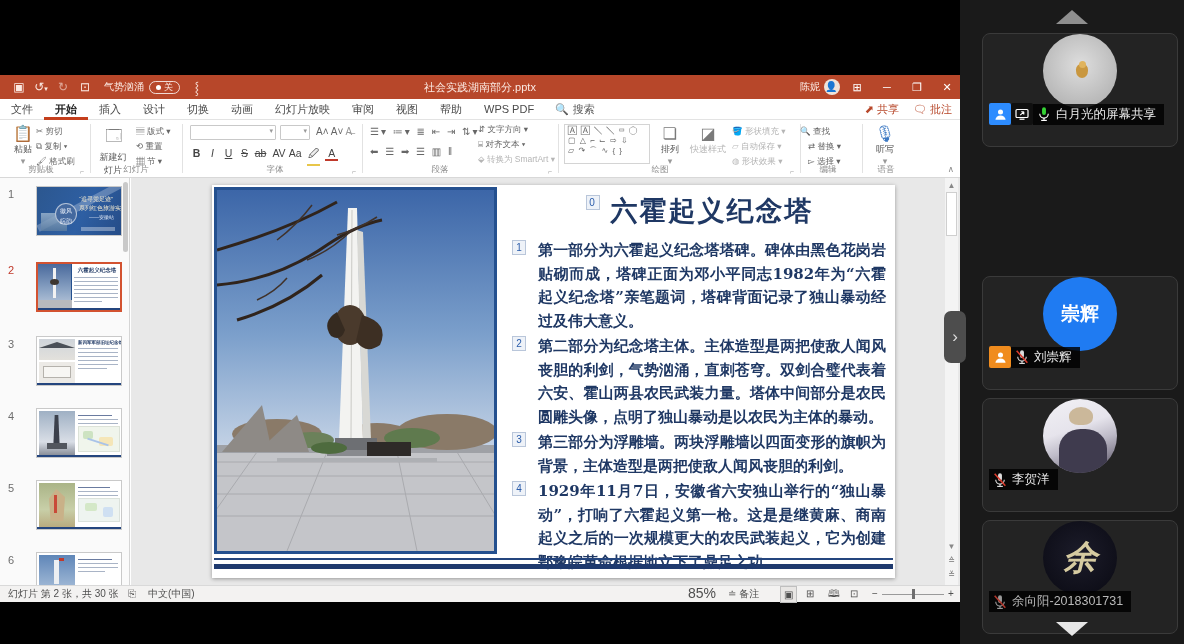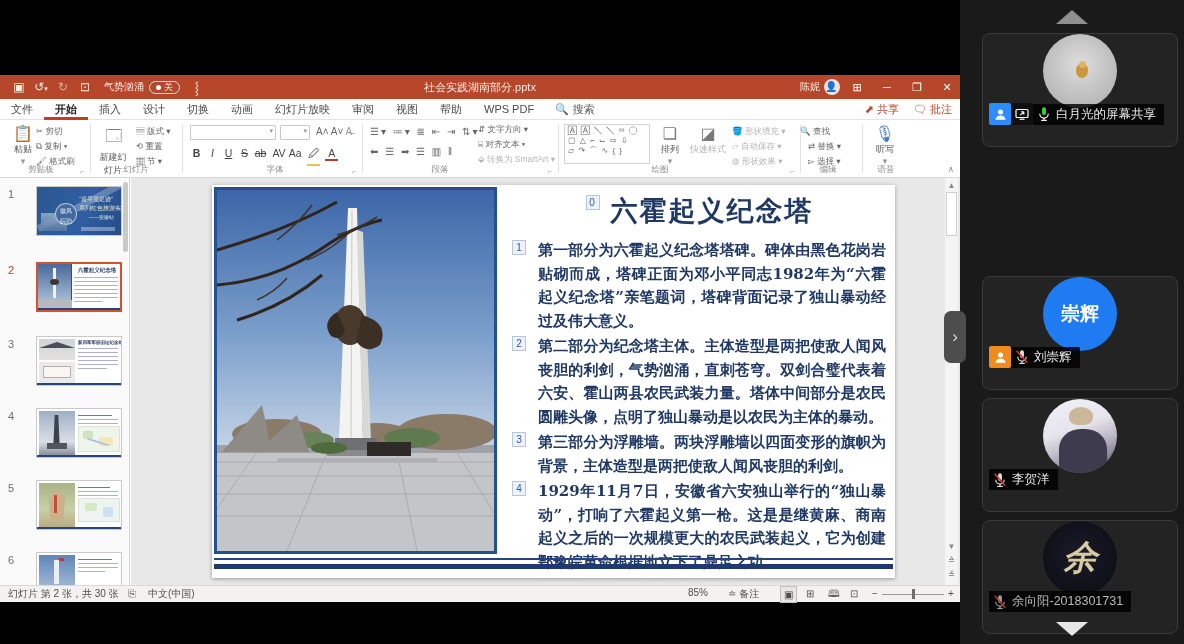--- a/index.html
+++ b/index.html
@@ -460,21 +460,21 @@
         <span class="sb" style="left:806px;">⊞</span>
         <span class="sb" style="left:828px;">🕮</span>
         <span class="sb" style="left:850px;">⊡</span>
         <span class="sb" style="left:872px;">−</span>
         <span class="slider-track" style="left:882px;"></span>
         <span class="slider-thumb" style="left:912px;"></span>
         <span class="sb" style="left:948px;">+</span>
 
       </div>
 
-      <span class="abs" style="left:688px; top:510px; height:17px; line-height:16px; font-size:10px; color:#4f4f4f;" id="zoompct">85%</span>
+      <span class="abs" style="left:688px; top:510px; height:17px; line-height:16px; font-size:14px; color:#4f4f4f;" id="zoompct">85%</span>
 
     </div>
   </div>
 
   <div id="chev">›</div>
 
   <div id="sidebar">
     <div class="tri-up" style="position:absolute; left:96px; top:10px;"></div>
 
     <div class="tile" style="top:33px;">

